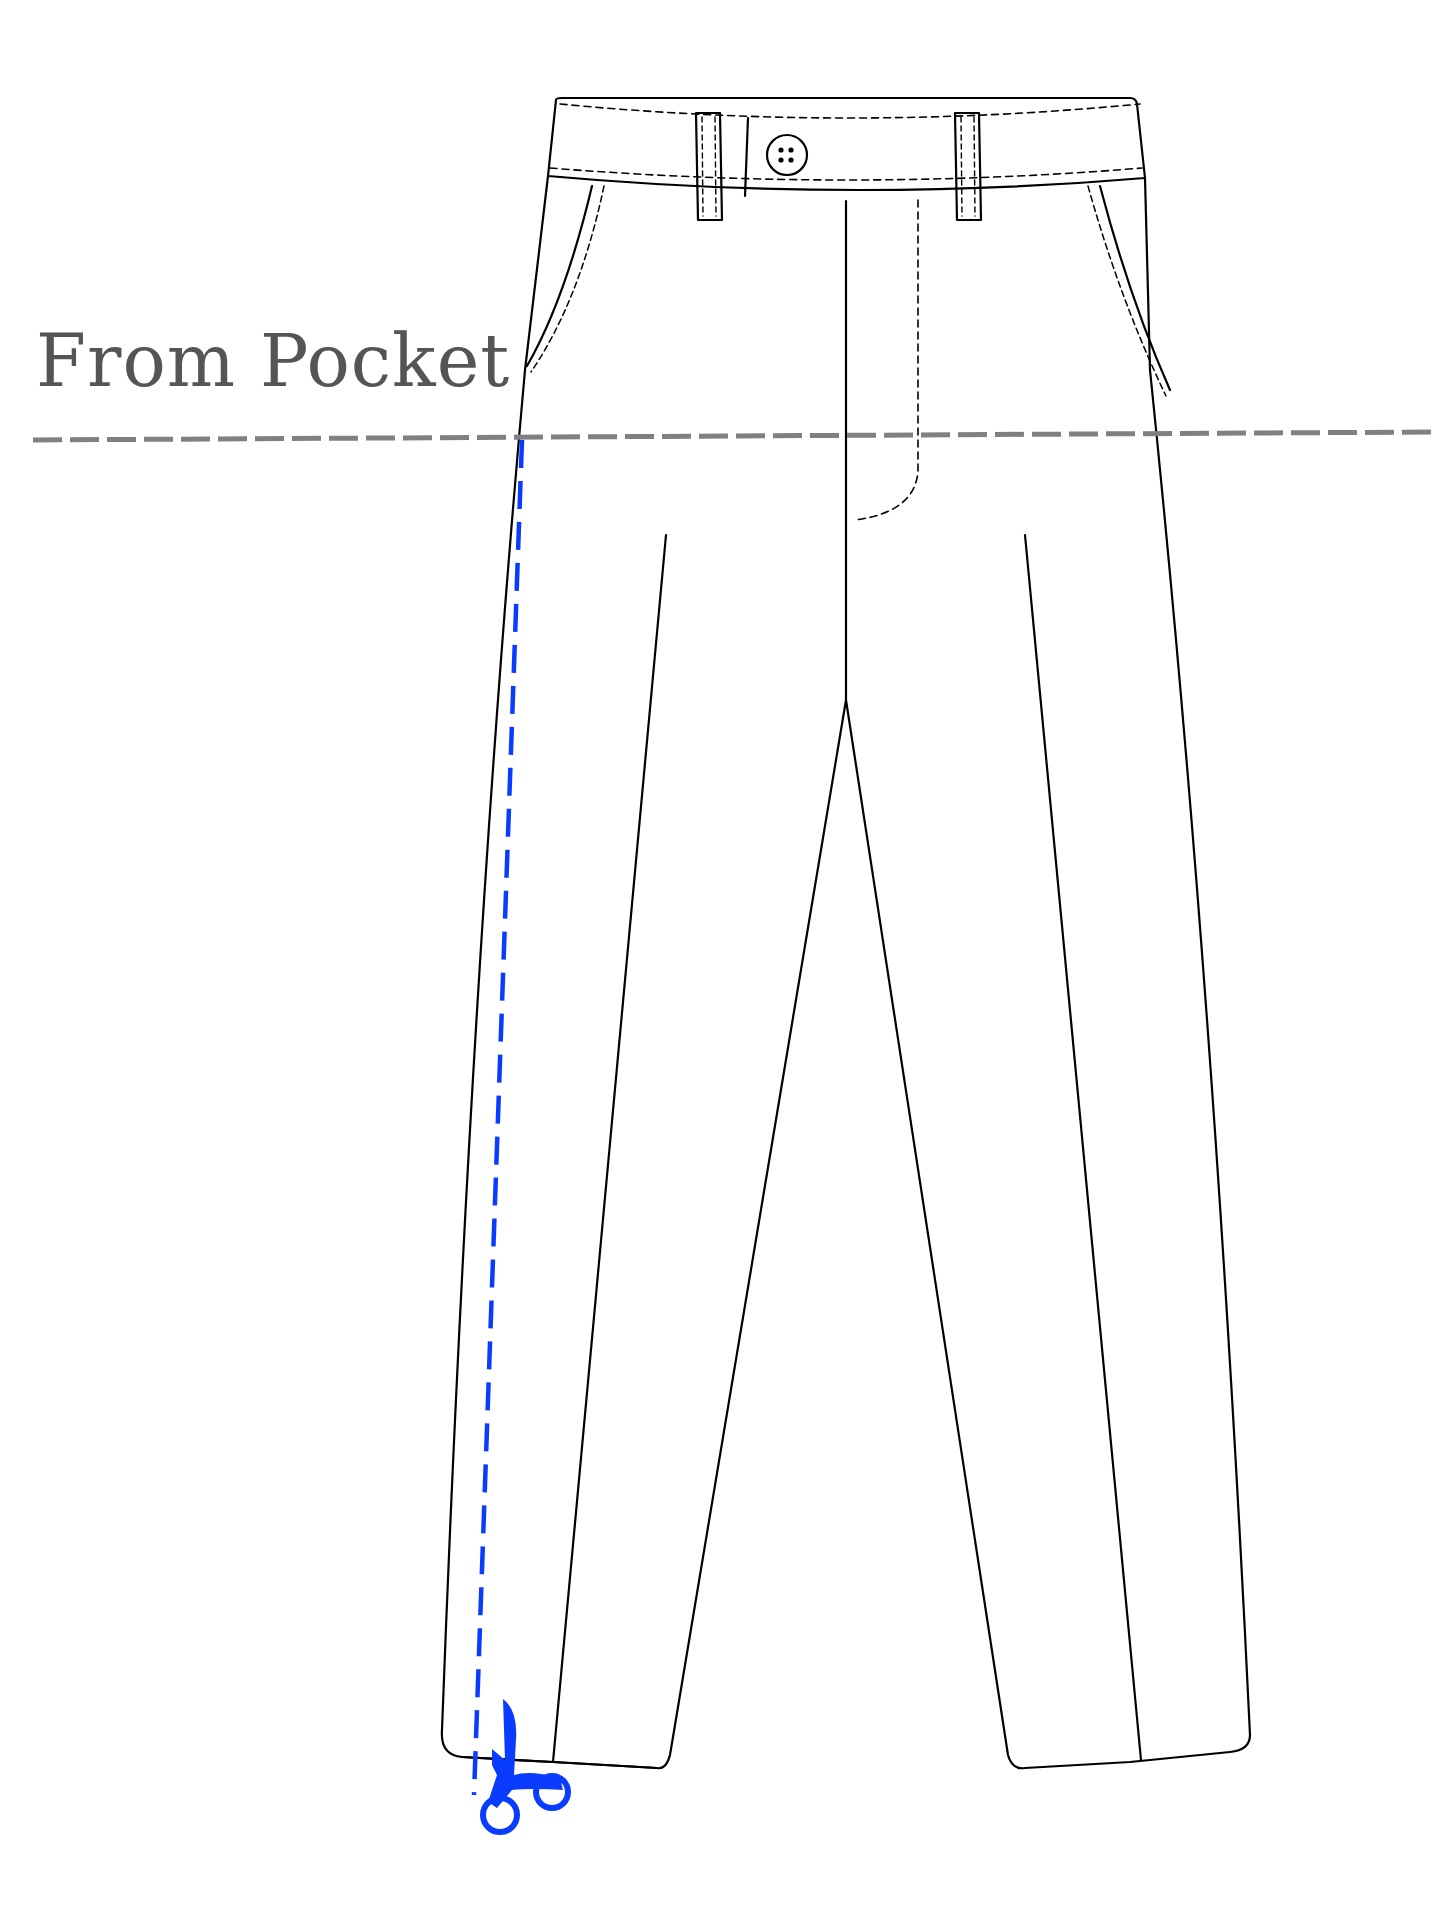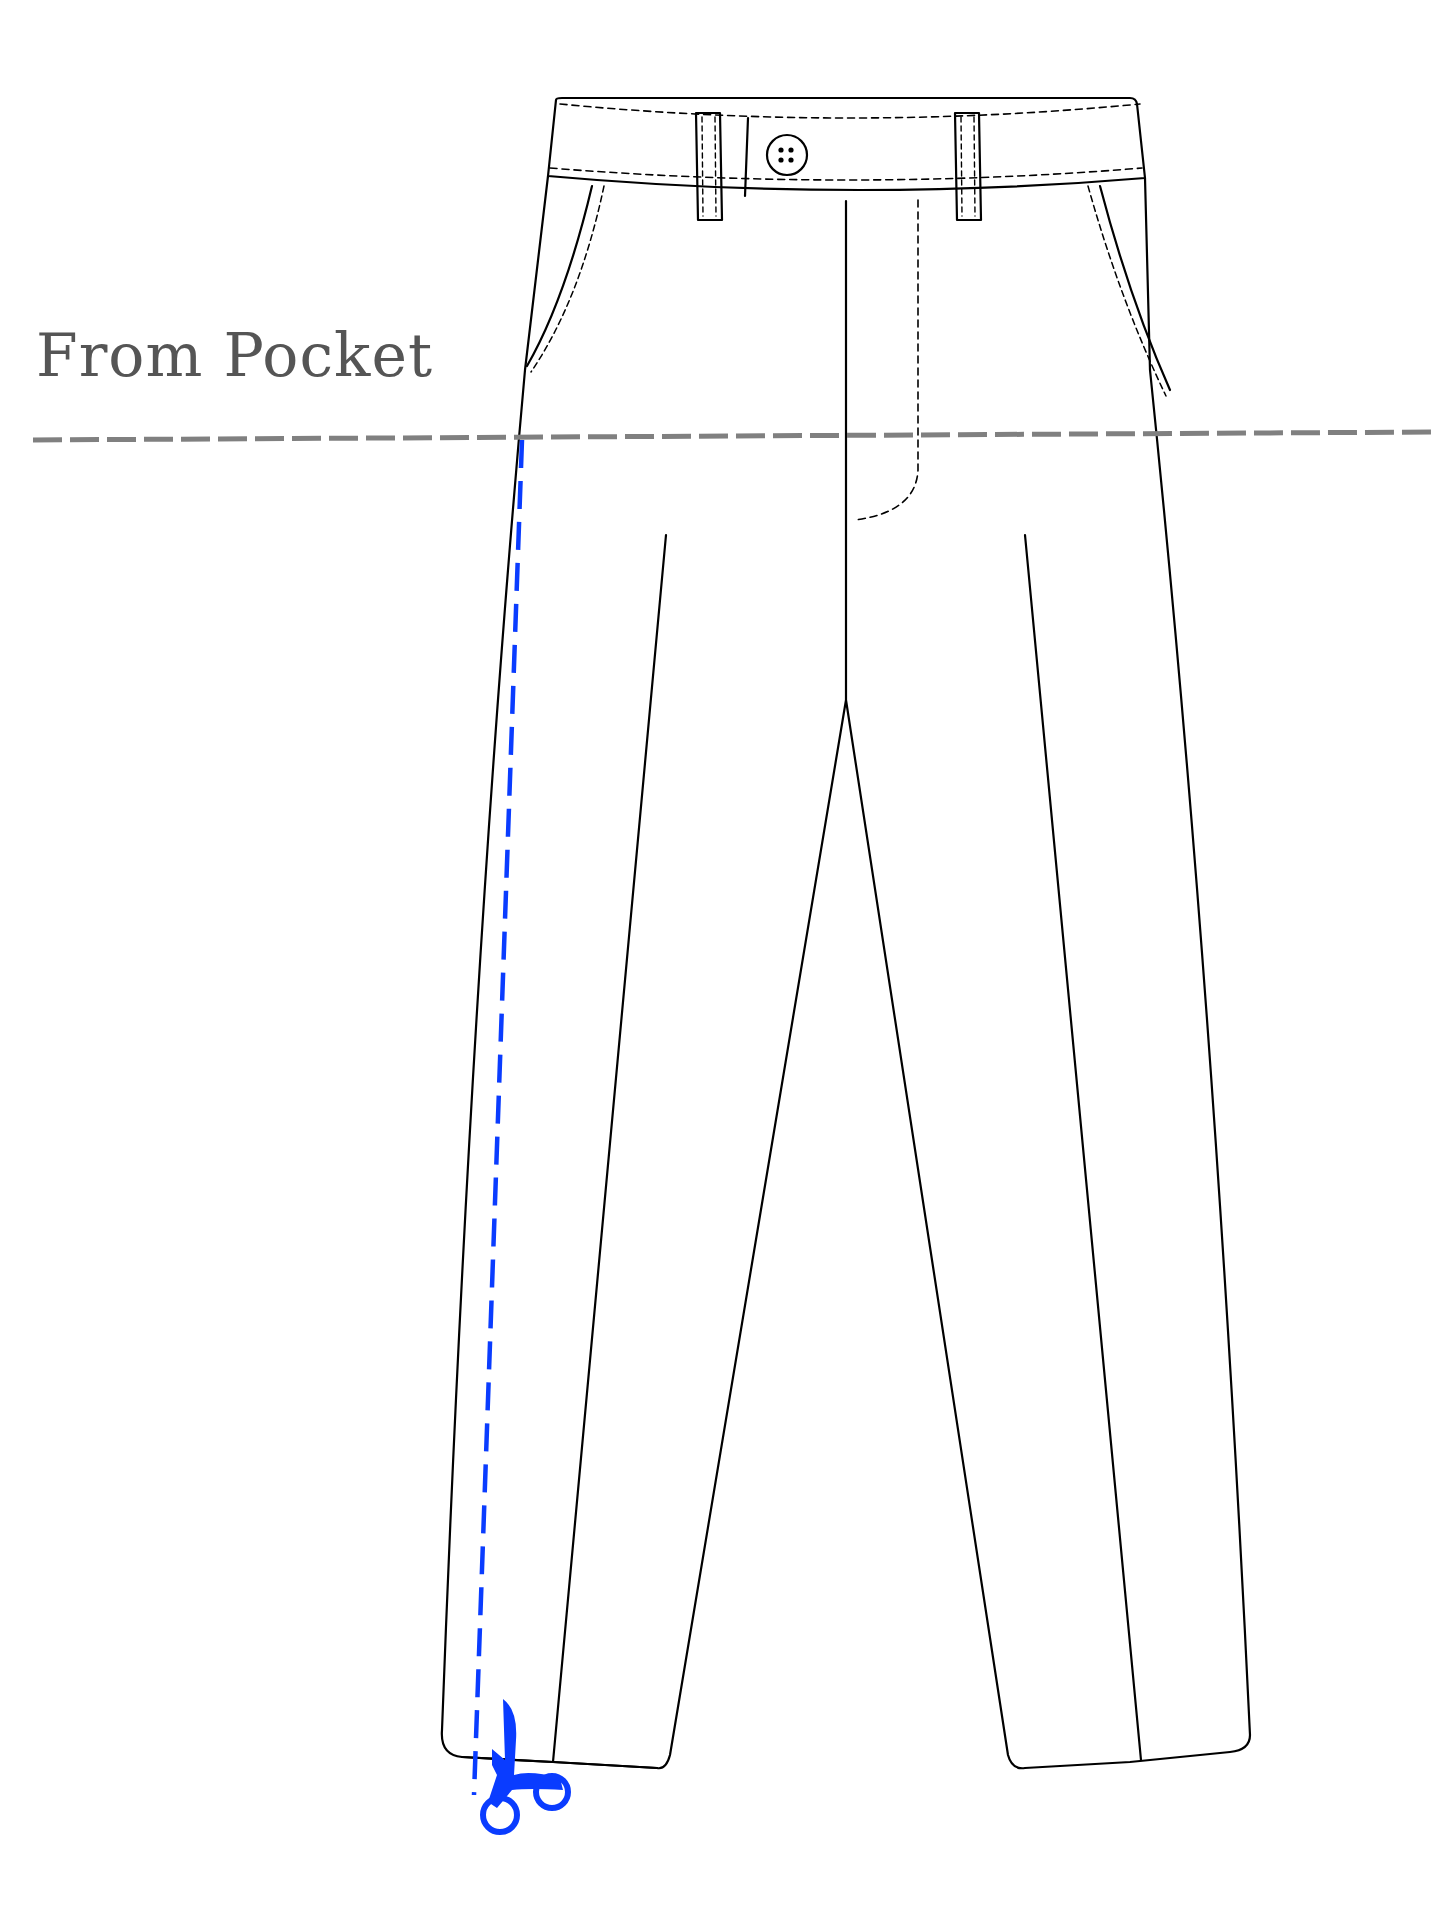--- a/index.html
+++ b/index.html
@@ -1,18 +1,18 @@
 <!DOCTYPE html>
 <html><head>
 <meta charset="utf-8">
 <style>
   html,body{margin:0;padding:0;background:#ffffff;}
   body{width:1445px;height:1922px;position:relative;overflow:hidden;}
   svg{position:absolute;left:0;top:0;}
-  .label{position:absolute;left:36px;top:325px;font-family:"DejaVu Serif","Liberation Serif",serif;font-size:60px;line-height:1;letter-spacing:1px;color:#555555;white-space:nowrap;}
+  .label{position:absolute;left:36px;top:325px;font-family:"DejaVu Serif","Liberation Serif",serif;font-size:72px;line-height:1;letter-spacing:1px;color:#555555;white-space:nowrap;}
 </style>
 </head>
 <body>
 
 <svg width="1445" height="1922" viewBox="0 0 1445 1922">
   <g fill="none" stroke="#000" stroke-width="2.2" stroke-linejoin="round" stroke-linecap="round">
 
     <path d="M556 100 Q556 98 562 98 L1130 98 Q1136 98 1137 104 L1145 178 Q850 203 548 176 Z"></path>
     <path stroke-dasharray="7 5" stroke-width="1.6" d="M560 104 Q850 132 1140 104"></path>
     <path stroke-dasharray="7 5" stroke-width="1.6" d="M550 176 Q850 200 1142 176" transform="translate(0,-8)"></path>

